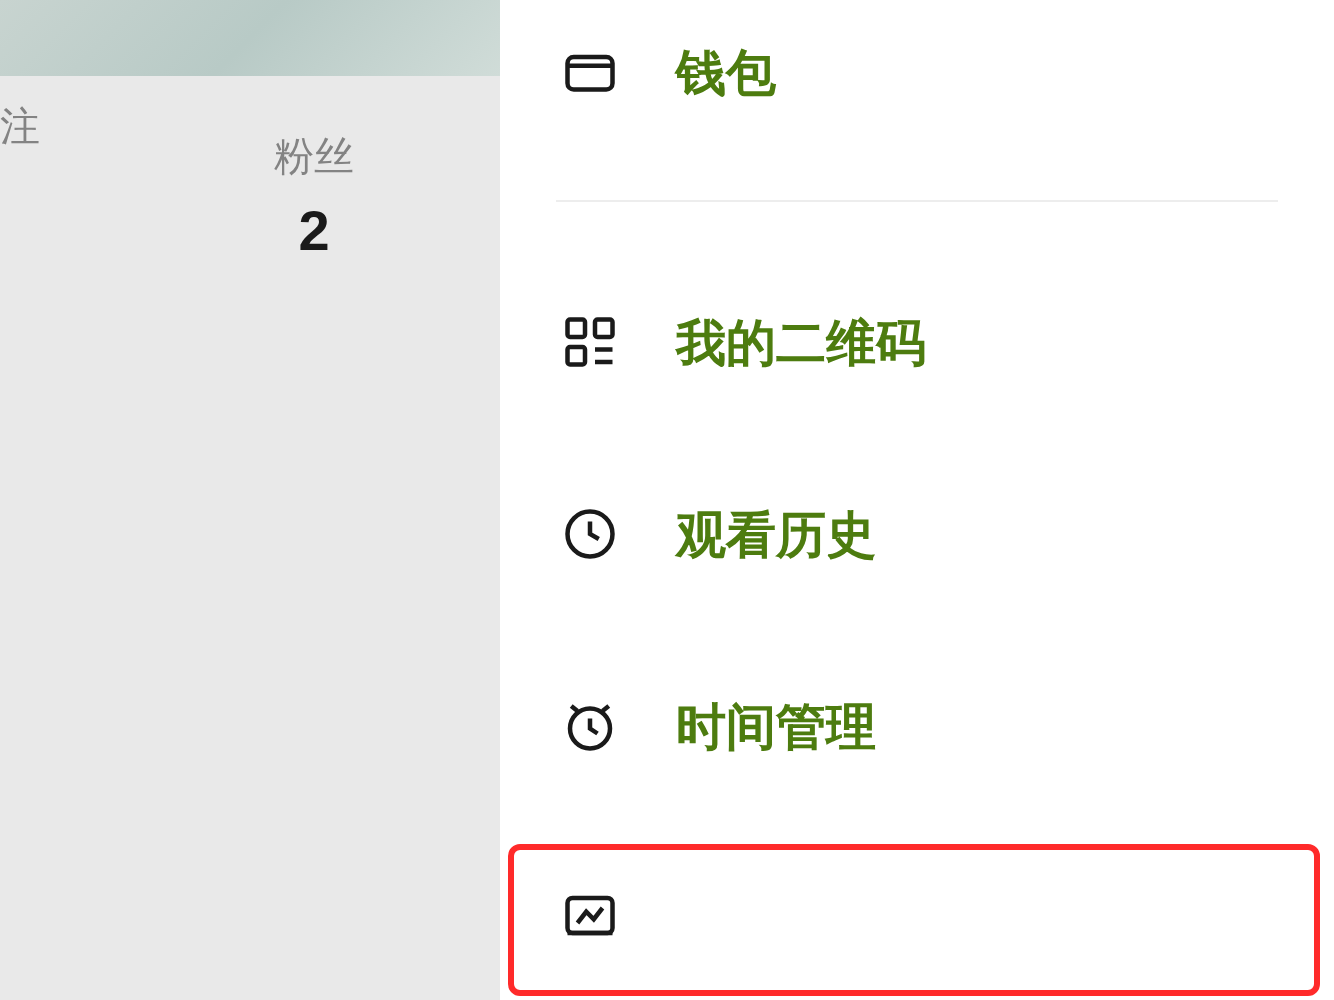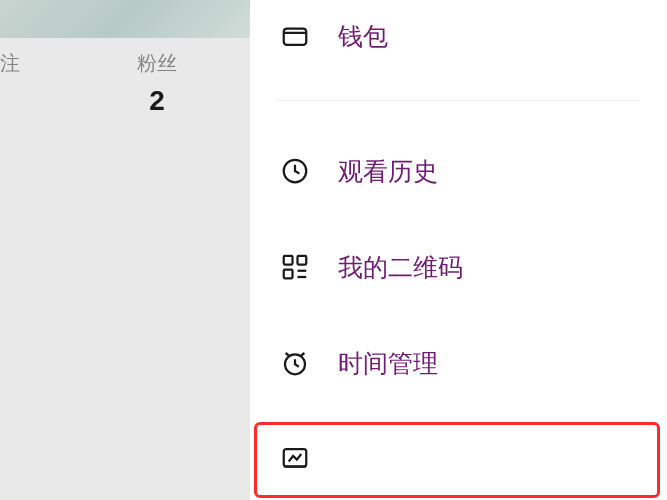--- a/index.html
+++ b/index.html
@@ -44,20 +44,21 @@
     }
     .stat-following {
       width: 72px;
       align-items: flex-start;
       padding-left: 0;
     }
     .stat-following .label { padding-left: 0; }
     .stat-followers {
       width: 110px;
       margin-left: 30px;
+      margin-top: 15px;
     }
     .stat .count {
       font-size: 28px;
       font-weight: 700;
       color: #1a1a1a;
     }
     .panel {
       position: absolute;
       right: 0;
       top: 0;
@@ -75,23 +76,23 @@
     .menu-item .icon-wrap {
       width: 34px;
       height: 34px;
       display: flex;
       align-items: center;
       justify-content: center;
       color: #1a1a1a;
     }
     .menu-item .label {
       font-size: 25px;
-      color: #701a75;
+      color: #4d7c0f;
       margin-left: 26px;
-      font-weight: 400;
+      font-weight: 700;
     }
     .item-wallet { height: 72px; padding-top: 0; }
     .divider {
       margin: 28px 28px 22px 28px;
       height: 1px;
       background: #ededed;
     }
     .highlight-box {
       position: absolute;
       left: 254px;
@@ -130,38 +131,38 @@
       </svg>
     </span>
     <span class="label">钱包</span>
   </div>
 
   <div class="divider"></div>
 
   <div class="menu-item">
     <span class="icon-wrap">
       <svg width="30" height="30" viewBox="0 0 24 24" fill="none" stroke="currentColor" stroke-width="1.8">
-        <circle cx="12" cy="12" r="9"></circle>
-        <path d="M12 7 V12 L15.5 14"></path>
-      </svg>
-    </span>
-    <span class="label">观看历史</span>
-  </div>
-
-  <div class="menu-item">
-    <span class="icon-wrap">
-      <svg width="30" height="30" viewBox="0 0 24 24" fill="none" stroke="currentColor" stroke-width="1.8">
         <rect x="3" y="3" width="7" height="7" rx="1"></rect>
         <rect x="14" y="3" width="7" height="7" rx="1"></rect>
         <rect x="3" y="14" width="7" height="7" rx="1"></rect>
         <line x1="14" y1="15" x2="21" y2="15"></line>
         <line x1="14" y1="20" x2="21" y2="20"></line>
       </svg>
     </span>
     <span class="label">我的二维码</span>
+  </div>
+
+  <div class="menu-item">
+    <span class="icon-wrap">
+      <svg width="30" height="30" viewBox="0 0 24 24" fill="none" stroke="currentColor" stroke-width="1.8">
+        <circle cx="12" cy="12" r="9"></circle>
+        <path d="M12 7 V12 L15.5 14"></path>
+      </svg>
+    </span>
+    <span class="label">观看历史</span>
   </div>
 
   <div class="menu-item">
     <span class="icon-wrap">
       <svg width="30" height="30" viewBox="0 0 24 24" fill="none" stroke="currentColor" stroke-width="1.8">
         <circle cx="12" cy="13" r="8"></circle>
         <path d="M12 9 V13 L15 15"></path>
         <path d="M4.5 4 L7 6"></path>
         <path d="M19.5 4 L17 6"></path>
       </svg>

